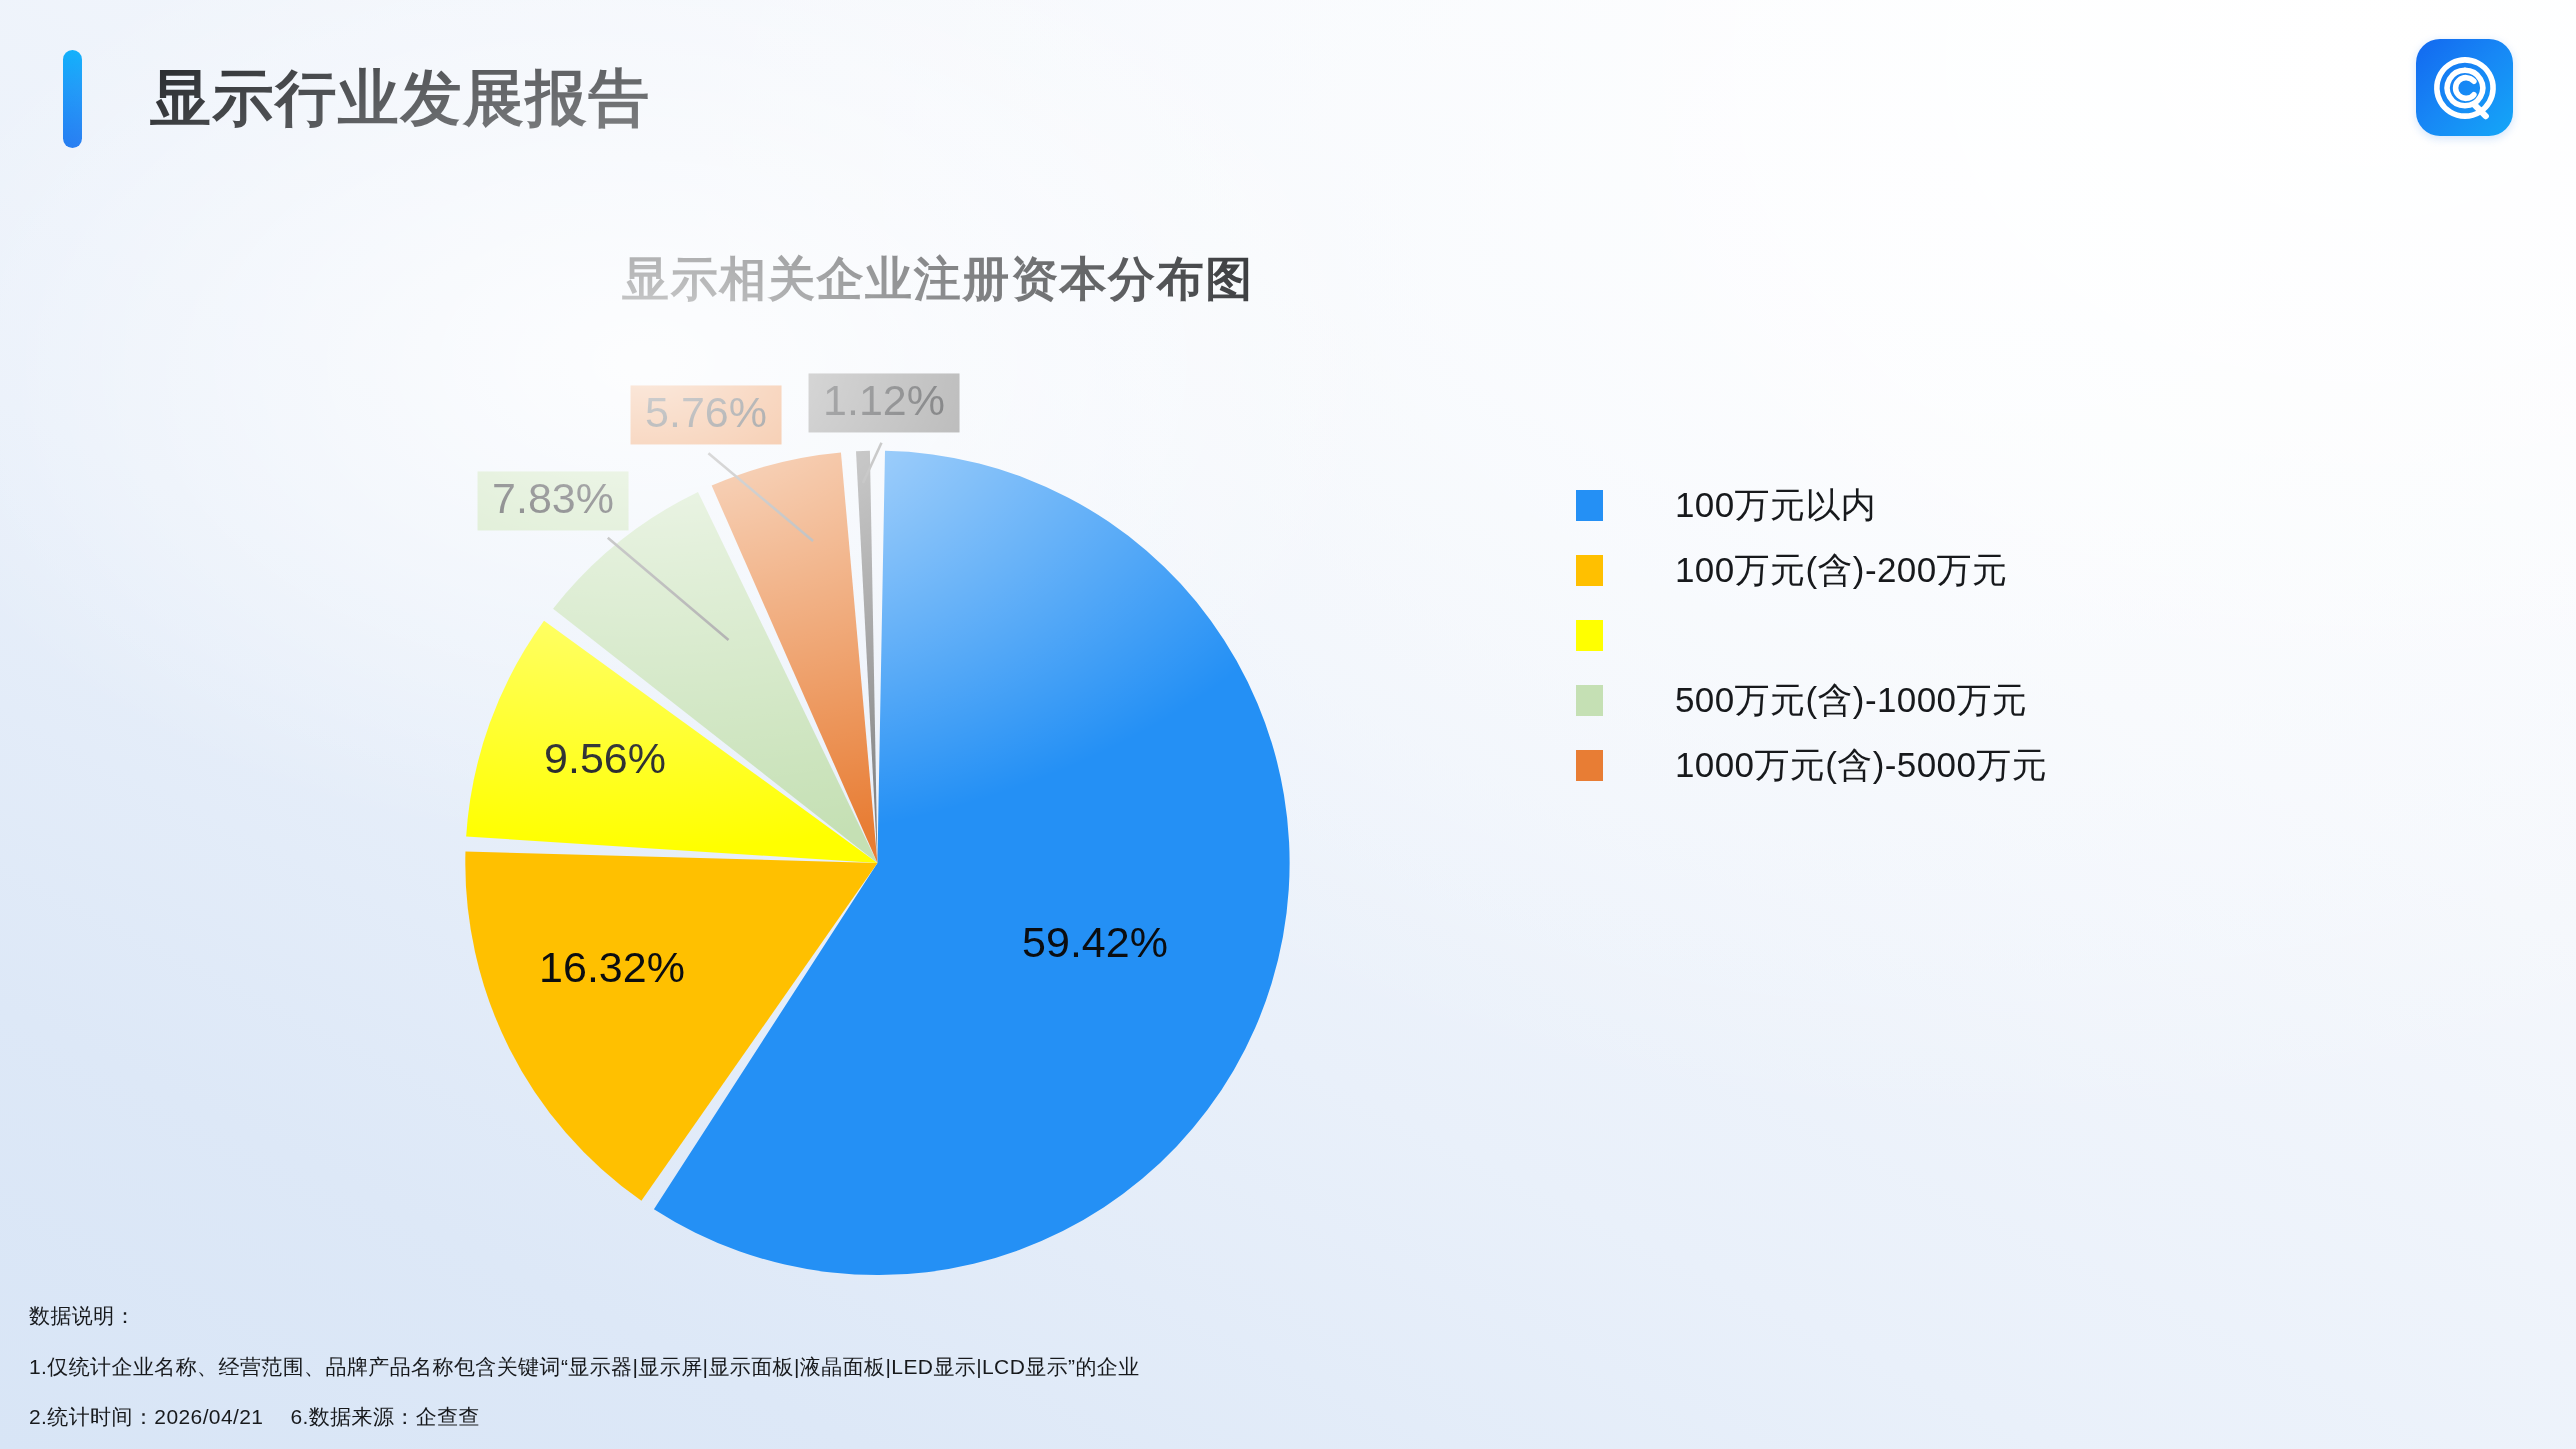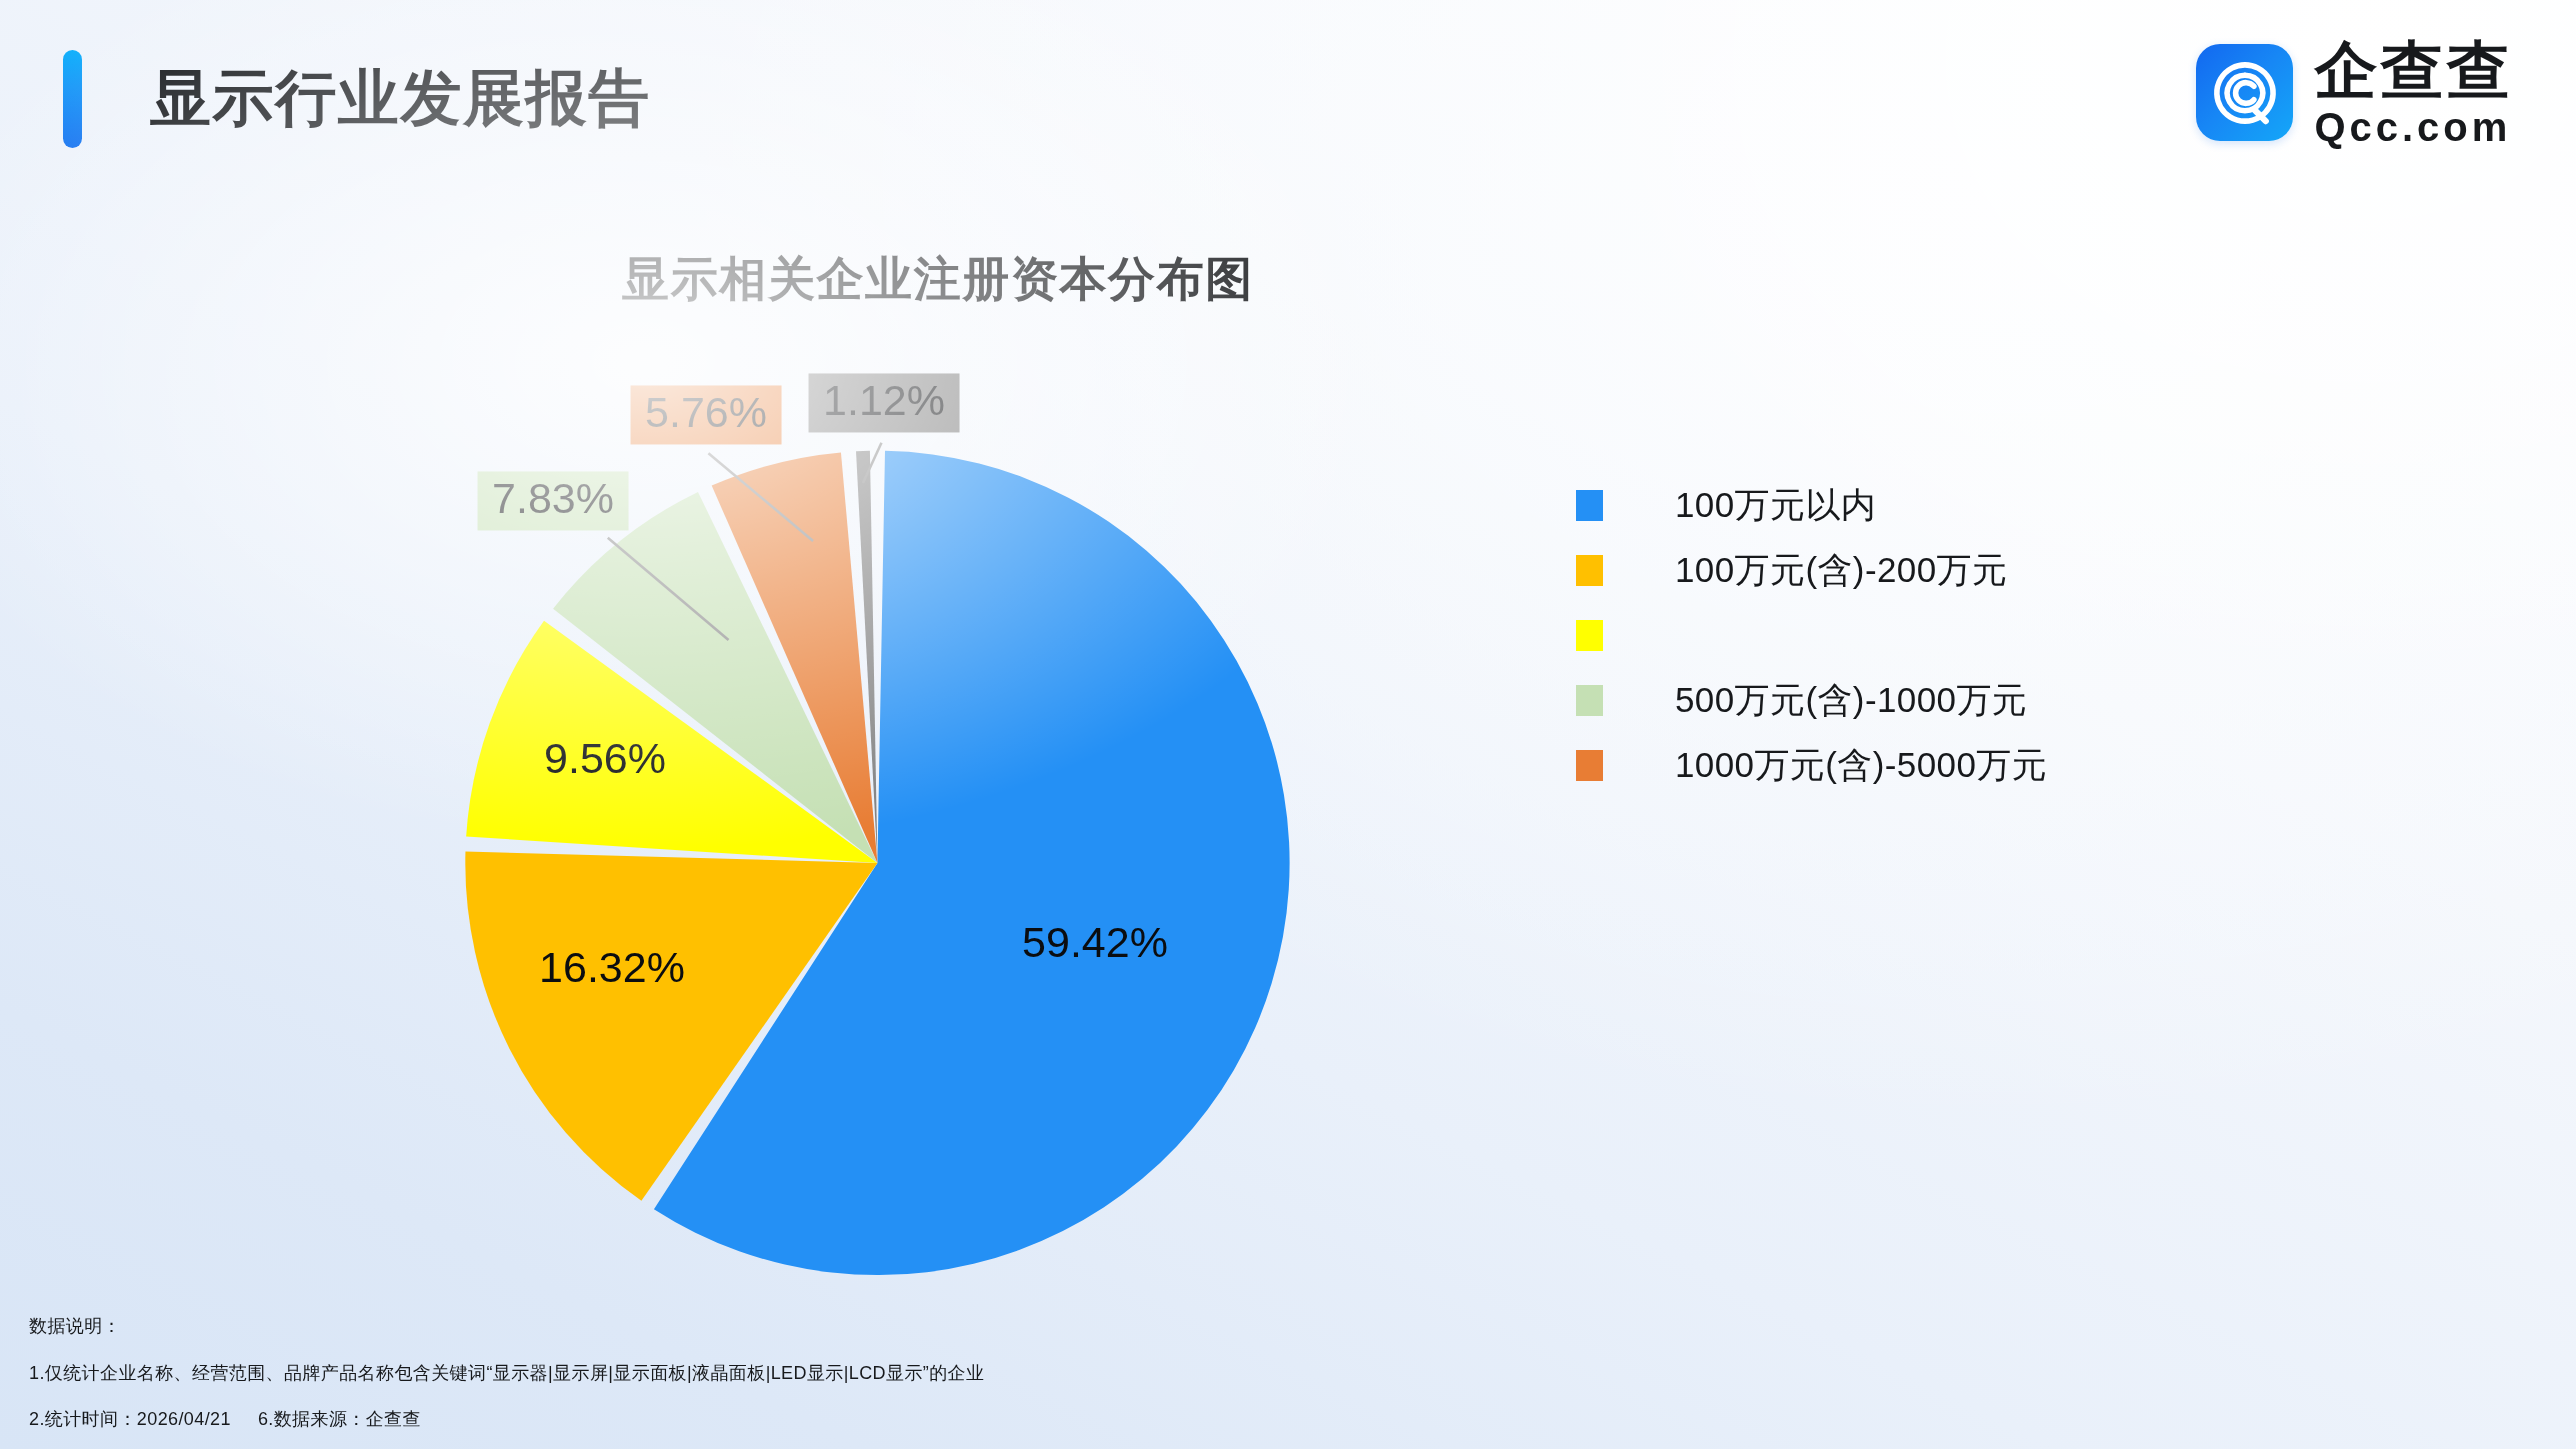--- a/index.html
+++ b/index.html
@@ -64,21 +64,21 @@
   }
 
   
   .legend{position:absolute;left:1576px;top:473px;}
   .legend-row{display:flex;align-items:center;height:65px;margin-bottom:0;gap:48px;}
   .legend-swatch{width:27px;height:31px;flex:0 0 auto;}
   .legend-label{margin-left:24px;font-size:35px;color:#17191c;white-space:nowrap;letter-spacing:0.4px;}
 
   
   .footer{position:absolute;left:29px;bottom:17.7px;width:2174px;}
-  .fn{font-size:18px;color:#17191c;letter-spacing:0.4px;white-space:nowrap;}
+  .fn{font-size:21px;color:#17191c;letter-spacing:0.4px;white-space:nowrap;}
   .fn.head{margin-bottom:22.5px;}
   .fn.l1{margin-bottom:22.5px;}
   .fn-gap{display:inline-block;width:27px;}
 </style>
 </head>
 <body>
 
 <div id="stage">
 
   <div class="hdr">
@@ -88,24 +88,20 @@
     <div class="logo">
       <div class="logo-mark">
         <svg width="74" height="74" viewBox="0 0 100 100" aria-hidden="true">
           <g fill="none" stroke="#ffffff" stroke-linecap="round">
             <path d="M50 12 A38 38 0 1 1 49.9 12" stroke-width="7.5"></path>
             <path d="M50 26 A24 24 0 1 1 49.9 26" stroke-width="7.5"></path>
             <path d="M62 41 A14 14 0 1 0 62 59" stroke-width="7.5"></path>
             <path d="M62 72 L78 88" stroke-width="8.5"></path>
           </g>
         </svg>
-      </div>
-      <div class="logo-words">
-        <div class="logo-cn">企查查</div>
-        <div class="logo-en">Qcc.com</div>
       </div>
     </div>
   </div>
 
   <div class="chart-title">显示相关企业注册资本分布图</div>
 
   <svg id="pie-svg" viewBox="0 0 3200 1800">
     <g id="pie-slices">
         <path d="M 1090 1072 L 1099.38 560.09 A 512 512 0 1 1 812.34 1502.17 Z" fill="#2490F5"></path>
         <path d="M 1090 1072 L 796.76 1491.71 A 512 512 0 0 1 578.20 1057.82 Z" fill="#FFC000"></path>

